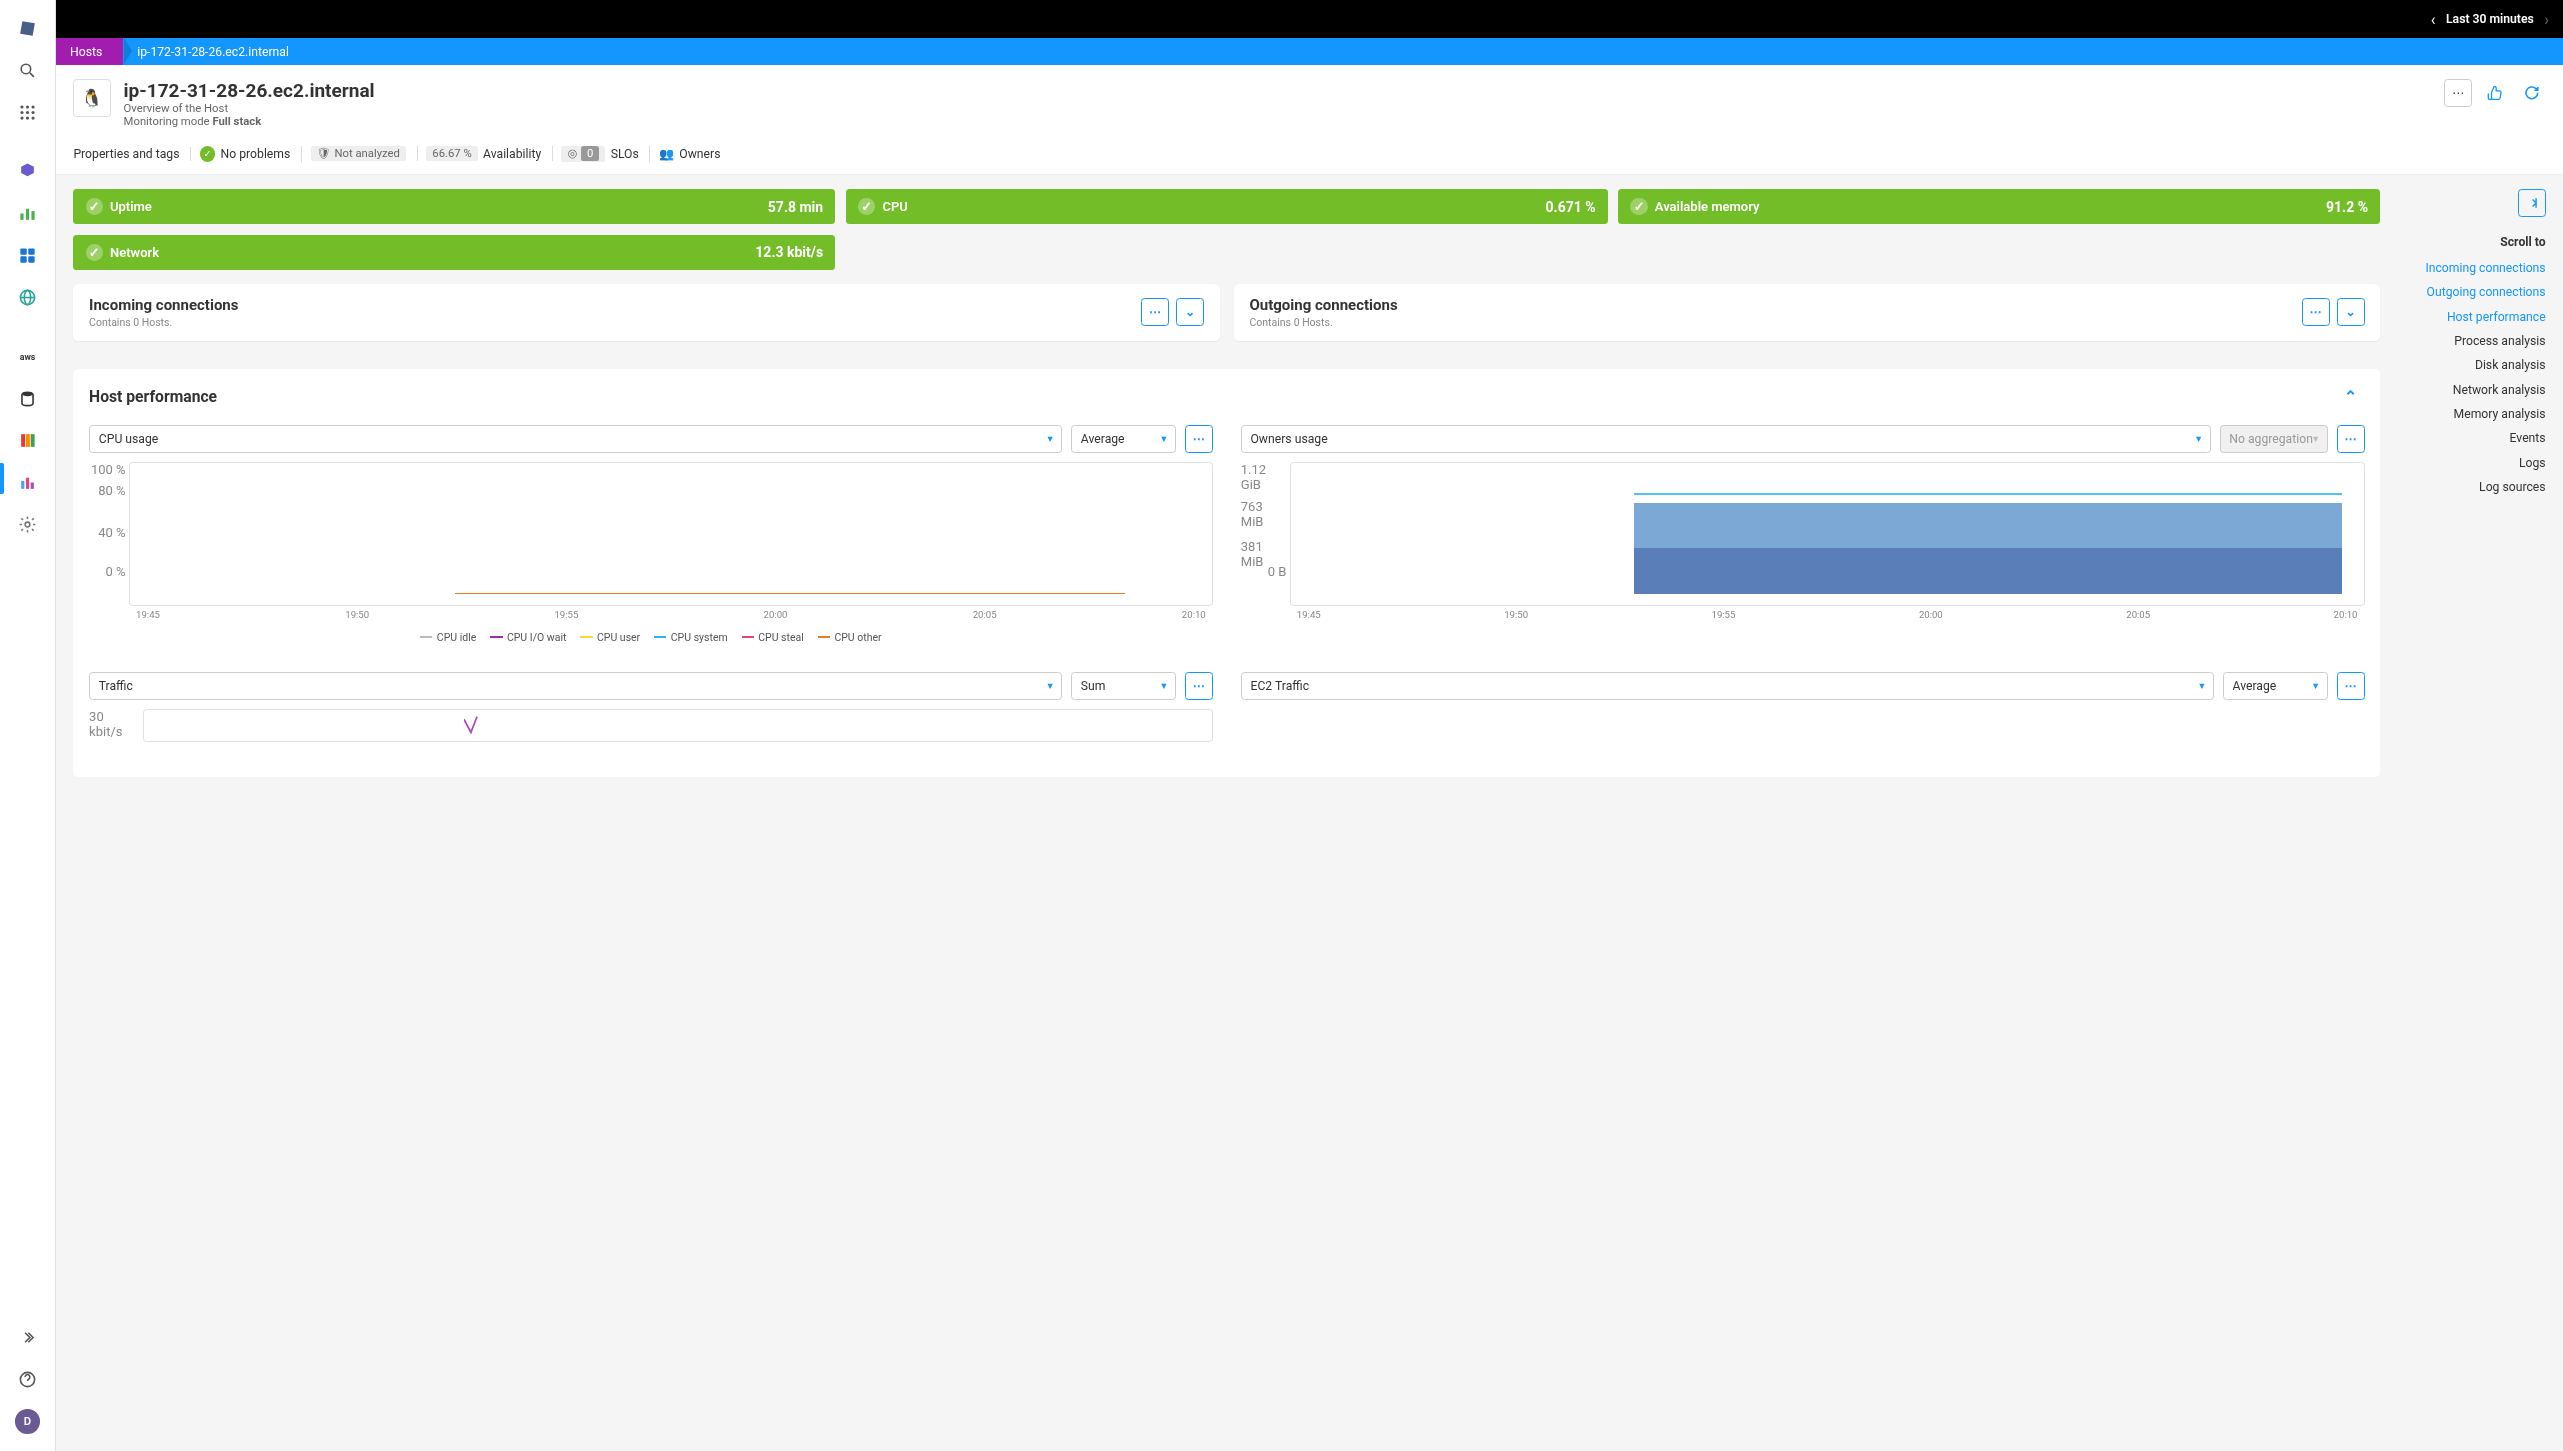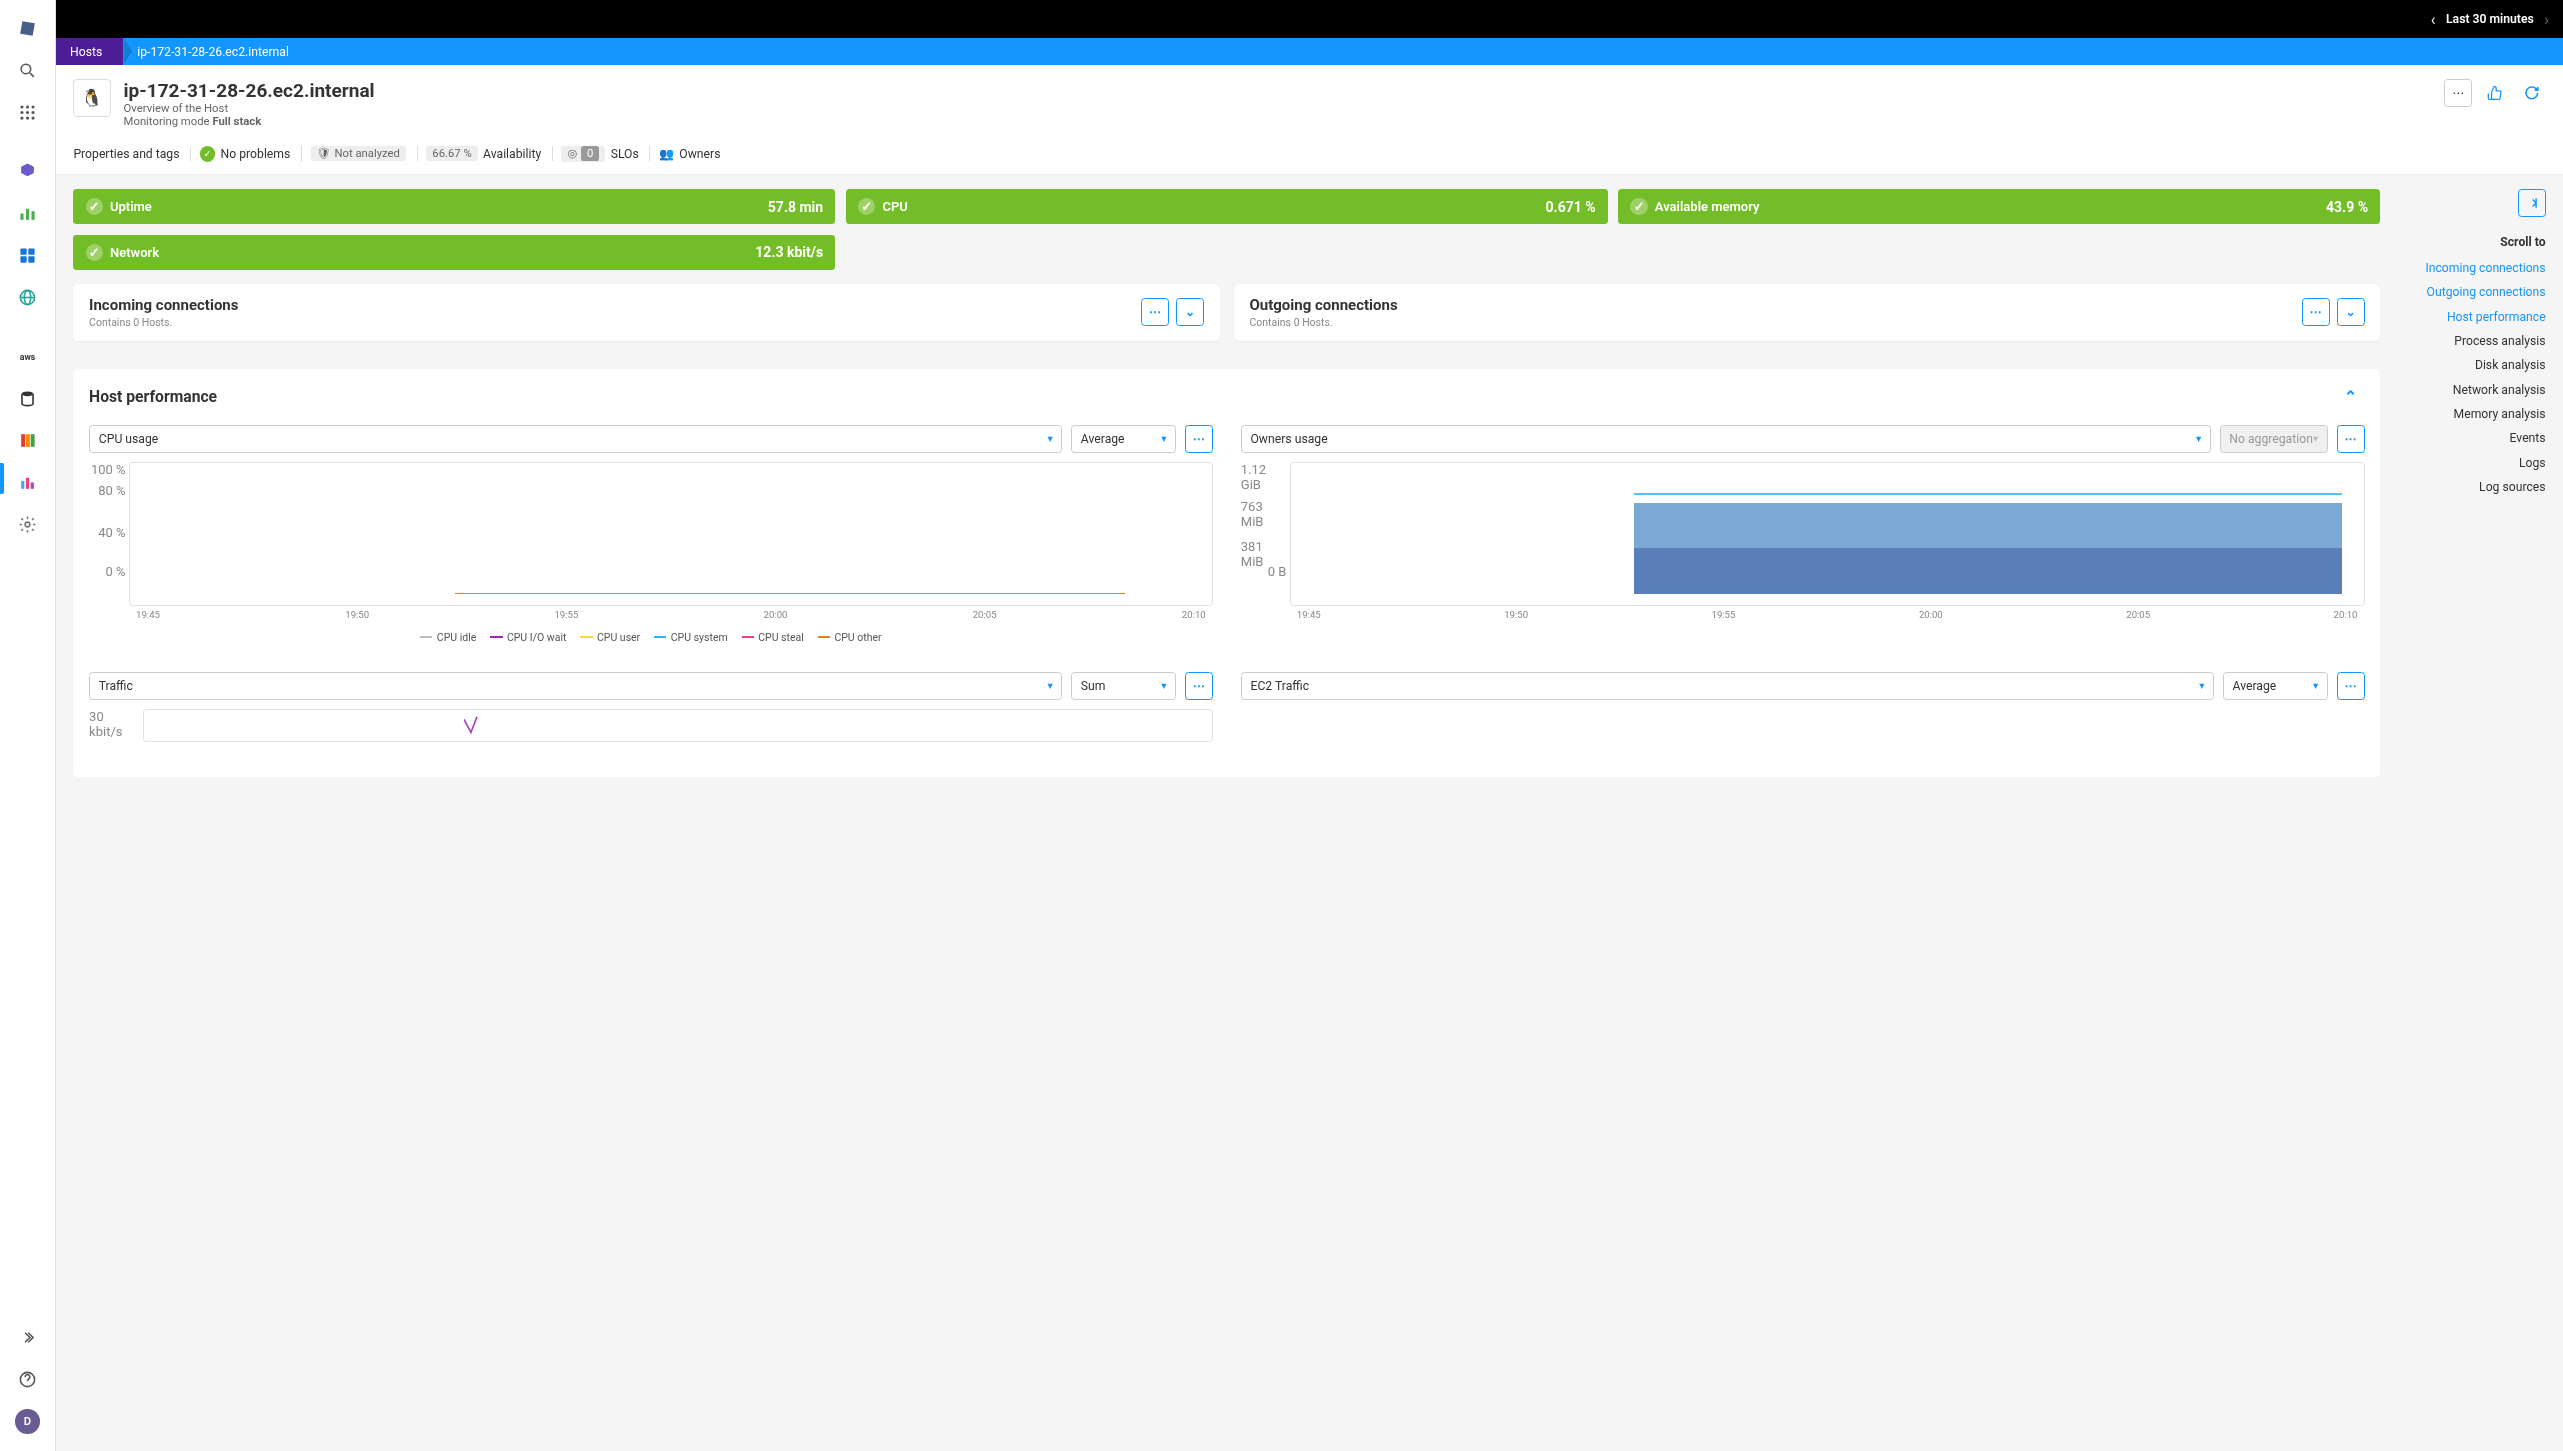--- a/index.html
+++ b/index.html
@@ -10,21 +10,21 @@
 .left-rail .rail-spacer { height: 17.4px; }
 .left-rail .rail-bottom { margin-top: auto; margin-bottom: 8.7px; display: flex; flex-direction: column; align-items: center; }
 .left-rail .active-indicator { position: absolute; left: 0; width: 3.5px; height: 31px; background: #1496ff; border-radius: 0 1.7px 1.7px 0; }
 .main { flex: 1; display: flex; flex-direction: column; overflow: hidden; }
 .topbar { height: 38px; background: #000; color: #fff; display: flex; align-items: center; justify-content: flex-end; padding: 0 14px; }
 .topbar .time-nav { display: flex; align-items: center; gap: 10.5px; }
 .topbar .chev { cursor: pointer; font-size: 15.7px; color: #fff; }
 .topbar .time-label { font-weight: 600; }
 .breadcrumb { height: 27px; background: #1496ff; color: #fff; display: flex; align-items: center; font-size: 12.2px; }
 .breadcrumb .crumb { padding: 0 14px; height: 100%; display: flex; align-items: center; position: relative; }
-.breadcrumb .crumb.root { background: #4c1d95; padding-right: 21px; text-align: right; }
+.breadcrumb .crumb.root { background: #a21caf; padding-right: 21px; text-align: right; }
 .breadcrumb .crumb.root:after { content: ""; position: absolute; right: -8.7px; top: 0; width: 0; height: 0; border-top: 13.5px solid transparent; border-bottom: 13.5px solid transparent; border-left: 8.7px solid #0d7fd6; z-index: 1; }
 .content { flex: 1; overflow-y: auto; background: #f5f5f5; position: relative; }
 .header-section { background: #fff; padding: 14px 17.4px 10.5px; display: flex; align-items: flex-start; justify-content: space-between; }
 .header-left { display: flex; gap: 12.2px; }
 .host-icon-box { width: 38px; height: 38px; border: 0.9px solid #ddd; border-radius: 3.5px; display: flex; align-items: center; justify-content: center; font-size: 17.4px; }
 .host-title { font-size: 19px; font-weight: 700; }
 .host-sub { font-size: 11.3px; color: #666; }
 .header-actions { display: flex; gap: 8.7px; align-items: center; }
 .icon-btn { width: 28px; height: 28px; border: 0.9px solid #ccc; border-radius: 3.5px; display: flex; align-items: center; justify-content: center; cursor: pointer; background: #fff; }
 .icon-btn.no-border { border: none; }
@@ -255,21 +255,21 @@
                   <span class="check-circle">✓</span>
                   <span>CPU</span>
                 </div>
               <div class="value">0.671 %</div>
             </div>
             <div class="stat-card">
               <div class="label">
                   <span class="check-circle">✓</span>
                   <span>Available memory</span>
                 </div>
-              <div class="value">43.9 %</div>
+              <div class="value">91.2 %</div>
             </div>
             <div class="stat-card">
               <div class="label">
                   <span class="check-circle">✓</span>
                   <span>Network</span>
                 </div>
               <div class="value">12.3 kbit/s</div>
             </div>
           </div>
 

